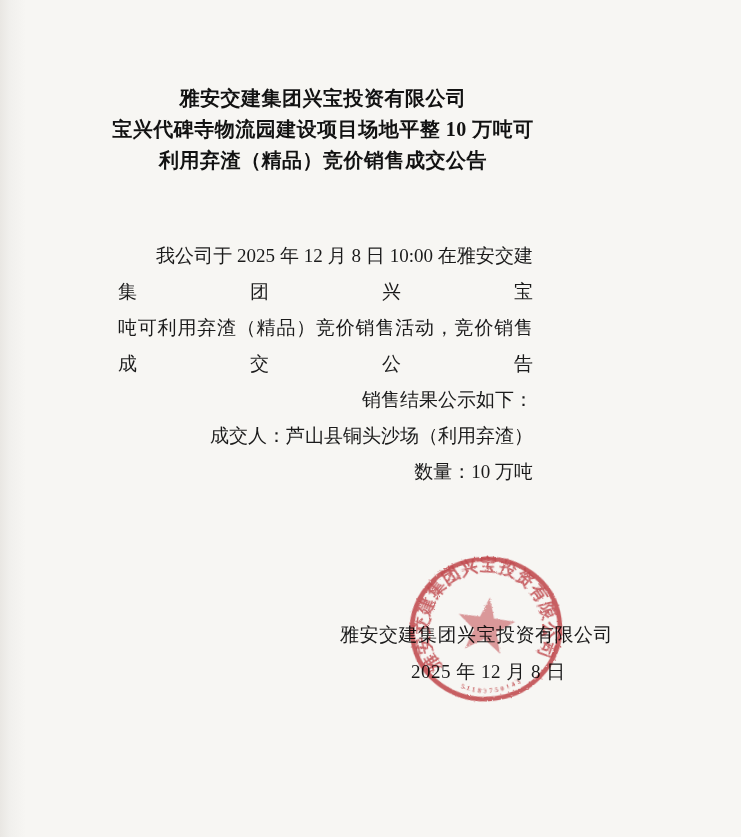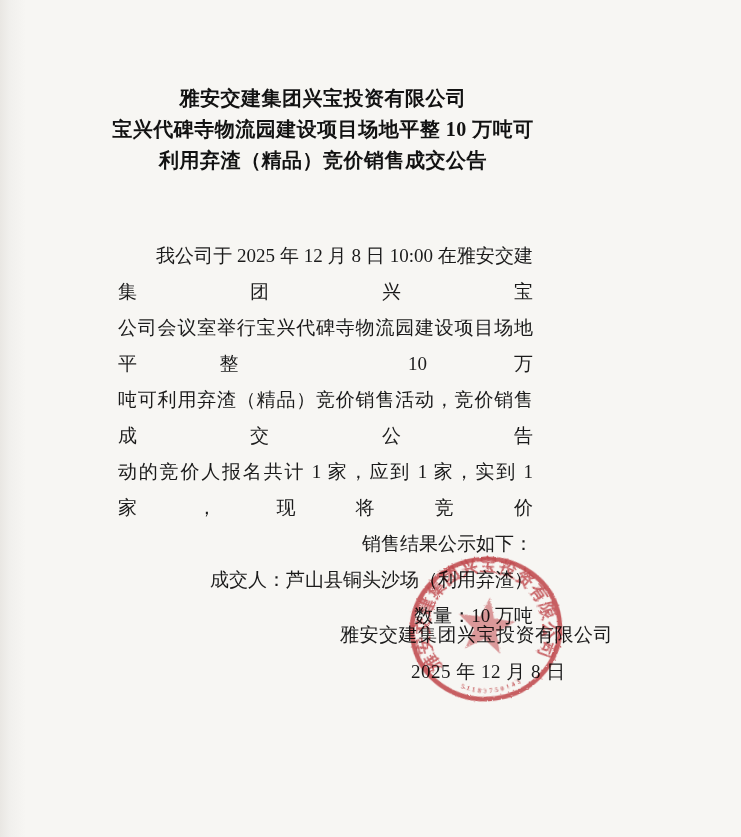--- a/index.html
+++ b/index.html
@@ -70,23 +70,21 @@
 <div class="page">
 
   <div class="title">
     <div>雅安交建集团兴宝投资有限公司</div>
     <div>宝兴代碑寺物流园建设项目场地平整 10 万吨可</div>
     <div>利用弃渣（精品）竞价销售成交公告</div>
   </div>
 
   <div class="body-text">
     <div class="bline just ind">我公司于 2025 年 12 月 8 日 10:00 在雅安交建集团兴宝</div>
-    <div class="bline just">公司会议室举行宝兴代碑寺物流园建设项目场地平整 10 万</div>
     <div class="bline just">吨可利用弃渣（精品）竞价销售活动，竞价销售成交公告</div>
-    <div class="bline just">动的竞价人报名共计 1 家，应到 1 家，实到 1 家，现将竞价</div>
     <div class="bline">销售结果公示如下：</div>
     <div class="bline sub">成交人：芦山县铜头沙场（利用弃渣）</div>
     <div class="bline sub">数量：10 万吨</div>
   </div>
 
   <div class="sig-company">雅安交建集团兴宝投资有限公司</div>
   <div class="sig-date">2025 年 12 月 8 日</div>
 
   <svg class="seal" viewBox="0 0 160 152">
     <defs>

